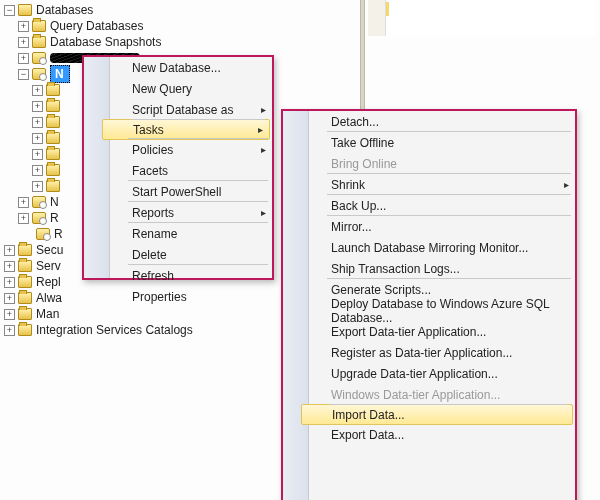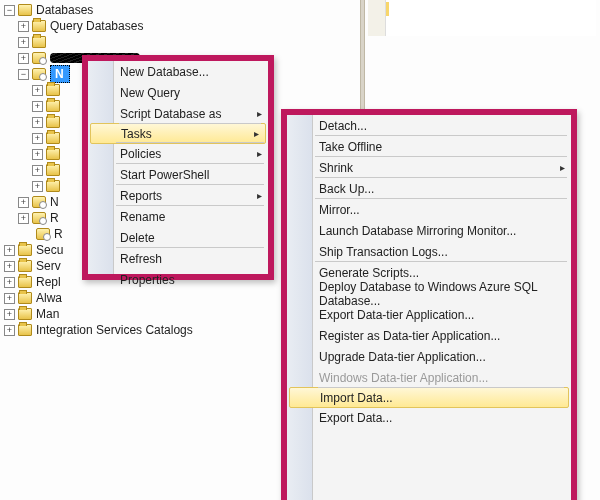--- a/index.html
+++ b/index.html
@@ -37,22 +37,23 @@
   
   .pane-divider { position:absolute; left:360px; top:0; width:5px; height:500px; background:#d9d4c8; border-left:1px solid #bfb8a5; border-right:1px solid #bfb8a5; }
   .code-gutter { position:absolute; left:368px; top:0; width:18px; height:36px; background:#f3f1e8; border-right:1px solid #ddd; }
   .code-area { position:absolute; left:386px; top:0; width:210px; height:36px; background:#fff; }
   .code-mark { position:absolute; left:386px; top:2px; width:3px; height:14px; background:#f7d66b; }
 
   
   .menu {
     position: absolute;
     background: #f4f4f4;
-    border: 6px solid #be185d;
+    border: 2px solid #be185d;
     box-shadow: 2px 3px 6px rgba(0,0,0,.25);
+    padding-left: 16px;
   }
   .menu .gutter {
     position:absolute; left:0; top:0; bottom:0; width:26px;
     background: linear-gradient(to right,#e9edf3,#dbe1ec);
     border-right:1px solid #c9c9c9;
   }
   .menu-item {
     display:flex; align-items:center; height:21px; padding-left:32px; padding-right:22px;
     position:relative; cursor:default;
   }
@@ -88,20 +89,21 @@
   <div class="node">
     <span class="ind"></span>
     <span class="expander">+</span>
     <span class="icon-folder"></span>
     <span>Query Databases</span>
   </div>
   <div class="node">
     <span class="ind"></span>
     <span class="expander">+</span>
     <span class="icon-folder"></span>
+    <span>Database Snapshots</span>
   </div>
   <div class="node">
     <span class="ind"></span>
     <span class="expander">+</span>
     <span class="icon-db"></span>
     <span class="redact"></span>
   </div>
   <div class="node">
     <span class="ind"></span>
     <span class="expander">−</span>
@@ -213,20 +215,23 @@
     </div>
   <div class="menu-item has-sub">
       <span>Script Database as</span>
     </div>
   <div class="menu-item has-sub highlight sep-before">
       <span>Tasks</span>
     </div>
   <div class="menu-item has-sub sep-before">
       <span>Policies</span>
     </div>
+  <div class="menu-item">
+      <span>Facets</span>
+    </div>
   <div class="menu-item sep-before">
       <span>Start PowerShell</span>
     </div>
   <div class="menu-item has-sub sep-before">
       <span>Reports</span>
     </div>
   <div class="menu-item sep-before">
       <span>Rename</span>
     </div>
   <div class="menu-item">
@@ -241,20 +246,23 @@
 </div>
 
 <div class="menu menu2">
   <div class="gutter"></div>
   <div class="menu-item">
       <span>Detach...</span>
     </div>
   <div class="menu-item sep-before">
       <span>Take Offline</span>
     </div>
+  <div class="menu-item disabled">
+      <span>Bring Online</span>
+    </div>
   <div class="menu-item has-sub sep-before">
       <span>Shrink</span>
     </div>
   <div class="menu-item sep-before">
       <span>Back Up...</span>
     </div>
   <div class="menu-item sep-before">
       <span>Mirror...</span>
     </div>
   <div class="menu-item">

